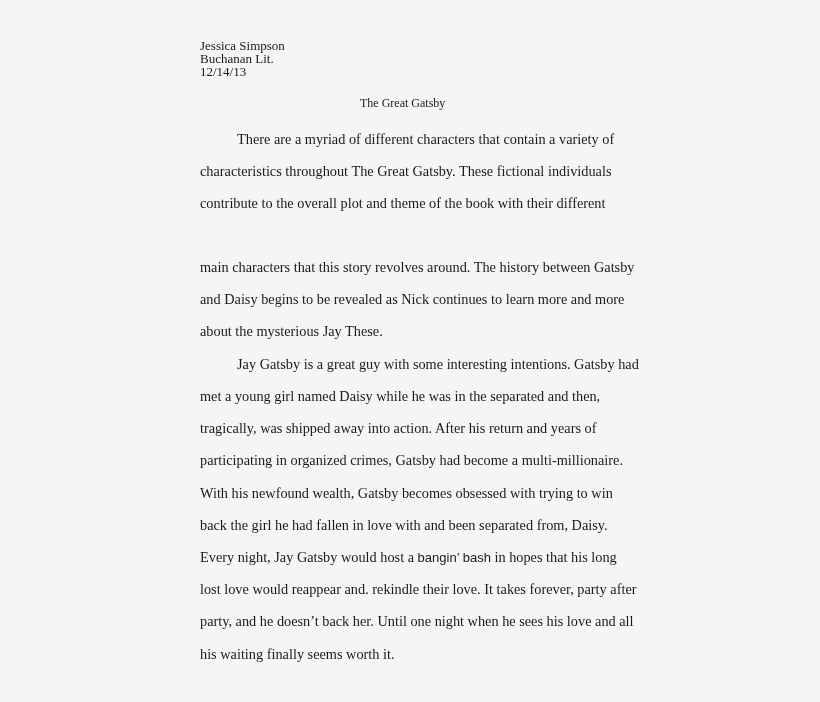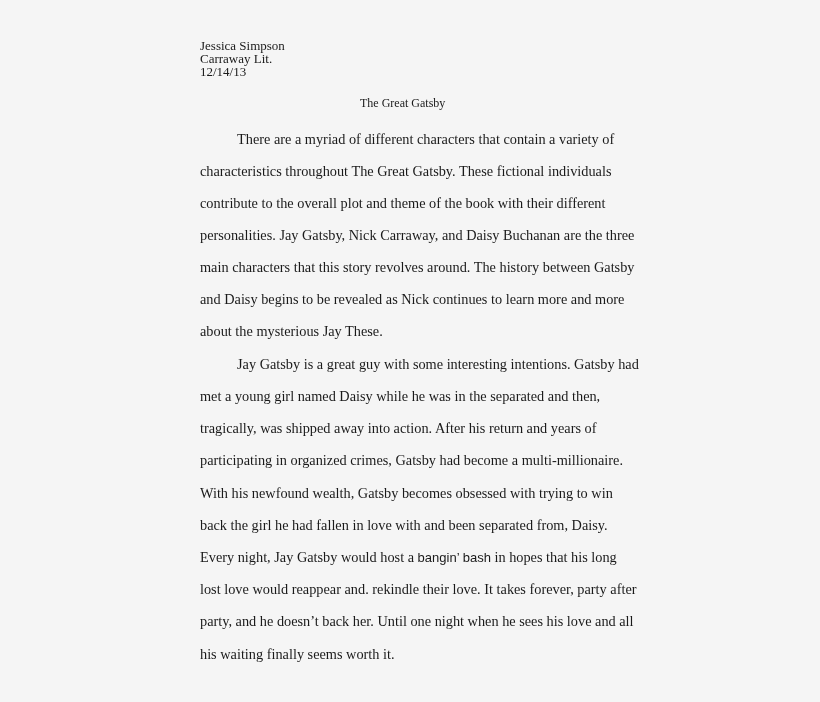--- a/index.html
+++ b/index.html
@@ -57,30 +57,29 @@
       font-size: 13px;
     }
   </style>
 </head>
 <body>
 
 <div class="page">
 
   <div class="header-block">
     <span class="header-line">Jessica Simpson</span>
-    <span class="header-line">Carraway Lit.</span>
+    <span class="header-line">Buchanan Lit.</span>
     <span class="header-line">12/14/13</span>
   </div>
 
   <div class="doc-title">The Great Gatsby</div>
 
   <div class="body-line indent" style="top:130px">There are a myriad of different characters that contain a variety of</div>
   <div class="body-line" style="top:194px">contribute to the overall plot and theme of the book with their different</div>
   <div class="body-line" style="top:162px">characteristics throughout The Great Gatsby. These fictional individuals</div>
-  <div class="body-line" style="top:226px">personalities. Jay Gatsby, Nick Carraway, and Daisy Buchanan are the three</div>
   <div class="body-line" style="top:258px">main characters that this story revolves around. The history between Gatsby</div>
   <div class="body-line" style="top:290px">and Daisy begins to be revealed as Nick continues to learn more and more</div>
   <div class="body-line" style="top:322px">about the mysterious Jay These.</div>
 
   <div class="body-line indent" style="top:355px">Jay Gatsby is a great guy with some interesting intentions. Gatsby had</div>
   <div class="body-line" style="top:387px">met a young girl named Daisy while he was in the separated and then,</div>
   <div class="body-line" style="top:419px">tragically, was shipped away into action. After his return and years of</div>
   <div class="body-line" style="top:484px">With his newfound wealth, Gatsby becomes obsessed with trying to win</div>
   <div class="body-line" style="top:451px">participating in organized crimes, Gatsby had become a multi-millionaire.</div>
   <div class="body-line" style="top:548px">

